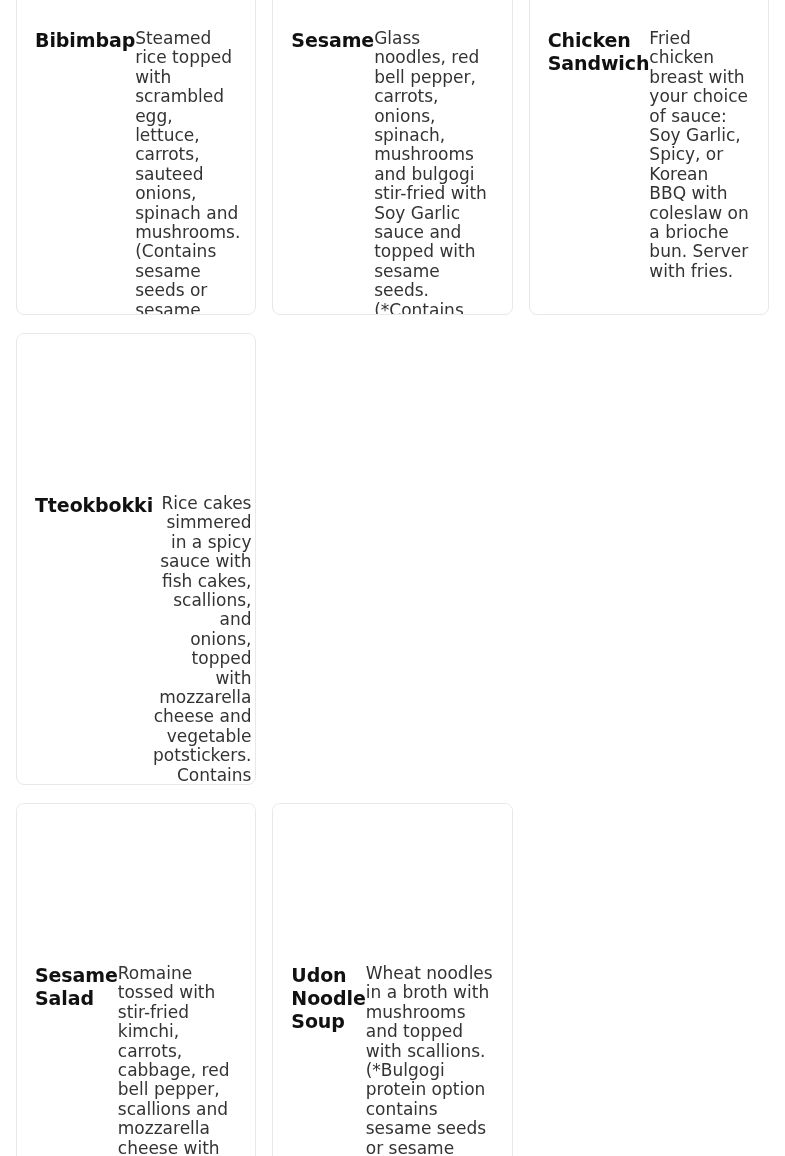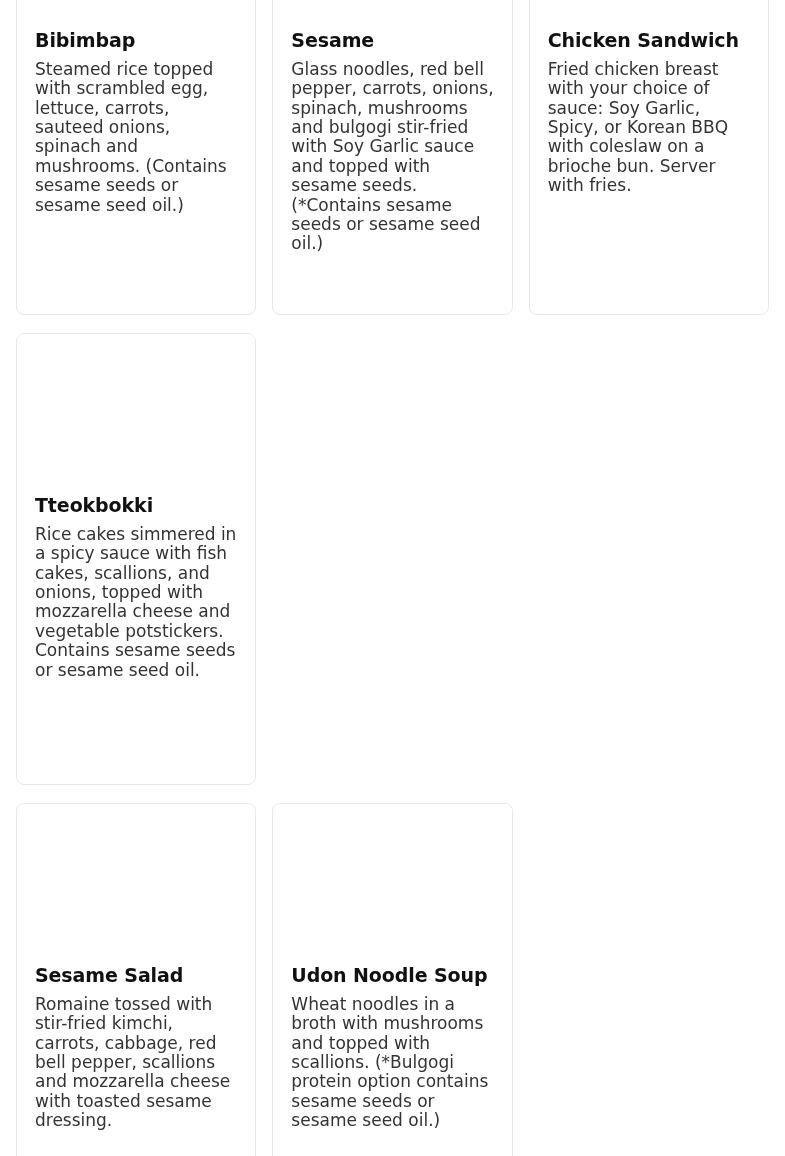--- a/index.html
+++ b/index.html
@@ -52,21 +52,21 @@
   }
 
   
   .row-1 .card-media { height: 40px; }
   .row-2 .card-media { height: 160px; }
   .row-3 .card-media { height: 160px; }
 
   .card-body {
     padding: 0 18px 18px 18px;
     display: flex;
-    flex-direction: column;
+    flex-direction: row;
   }
 
   .card-title {
     margin: 0 0 8px 0;
     font-size: 19px;
     font-weight: bold;
     line-height: 1.2;
     color: #111111;
     letter-spacing: -0.1px;
   }
@@ -113,21 +113,21 @@
     <div class="menu-card">
       <div class="card-media"></div>
       <div class="card-body">
         <h3 class="card-title">Chicken Sandwich</h3>
         <p class="card-desc">Fried chicken breast with your choice of sauce: Soy Garlic, Spicy, or Korean BBQ with coleslaw on a brioche bun. Server with fries.</p>
       </div>
     </div>
 
   </div>
 
-  <div class="menu-grid row-2" style="margin-top:18px;">
+  <div class="menu-grid row-2" style="margin-top:18px;text-align:right;">
 
     <div class="menu-card">
       <div class="card-media"></div>
       <div class="card-body">
         <h3 class="card-title">Tteokbokki</h3>
         <p class="card-desc">Rice cakes simmered in a spicy sauce with fish cakes, scallions, and onions, topped with mozzarella cheese and vegetable potstickers. Contains sesame seeds or sesame seed oil.</p>
       </div>
     </div>
 
 

